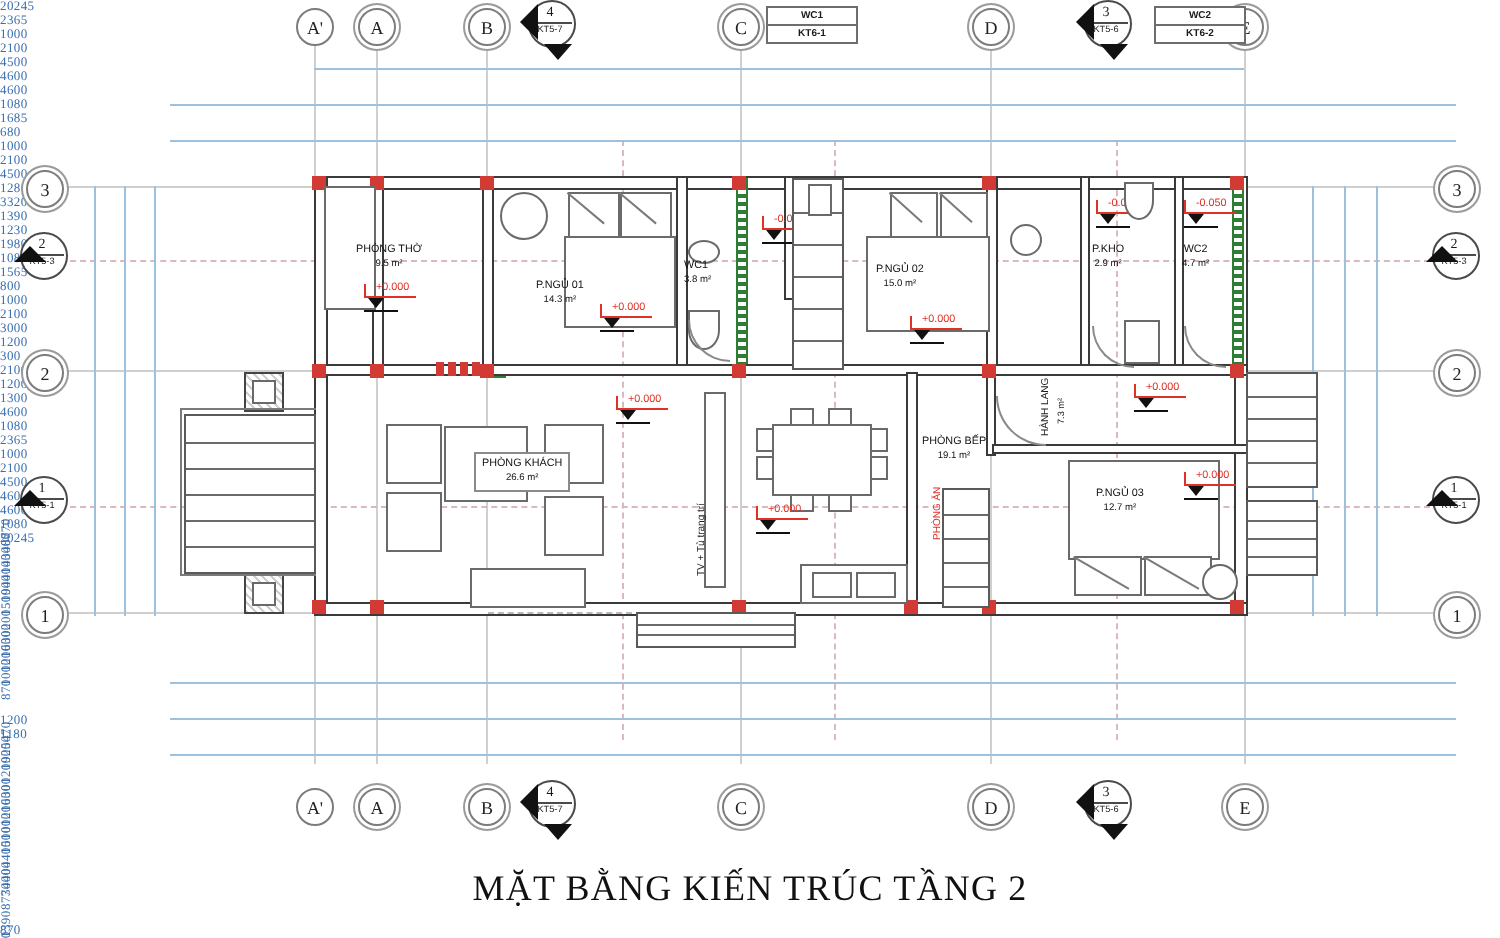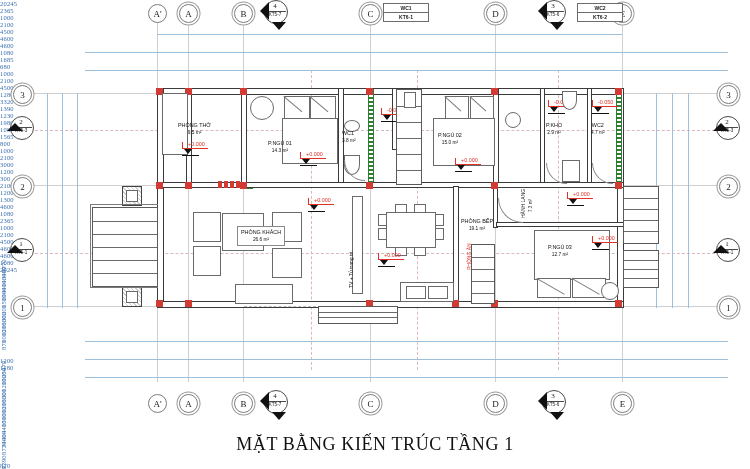--- a/index.html
+++ b/index.html
@@ -597,15 +597,15 @@
 
   <div class="fur" style="left:218px;top:181px;width:4px;height:7px;background:#d23b33;border:none;"></div>
   <div class="fur" style="left:224px;top:181px;width:4px;height:7px;background:#d23b33;border:none;"></div>
   <div class="fur" style="left:230px;top:181px;width:4px;height:7px;background:#d23b33;border:none;"></div>
   <div class="fur" style="left:236px;top:181px;width:4px;height:7px;background:#d23b33;border:none;"></div>
 
   <div class="dim" style="left:225px;top:203px;">870</div>
   <div class="dim v" style="left:478px;top:210px;">1390</div>
   <div class="dim v" style="left:478px;top:270px;">900</div>
 
-  <div class="title" style="top:434px;">MẶT BẰNG KIẾN TRÚC TẦNG 1</div>
+  <div class="title" style="top:434px;">MẶT BẰNG KIẾN TRÚC TẦNG 2</div>
 
 </div>
 
 </body></html>

